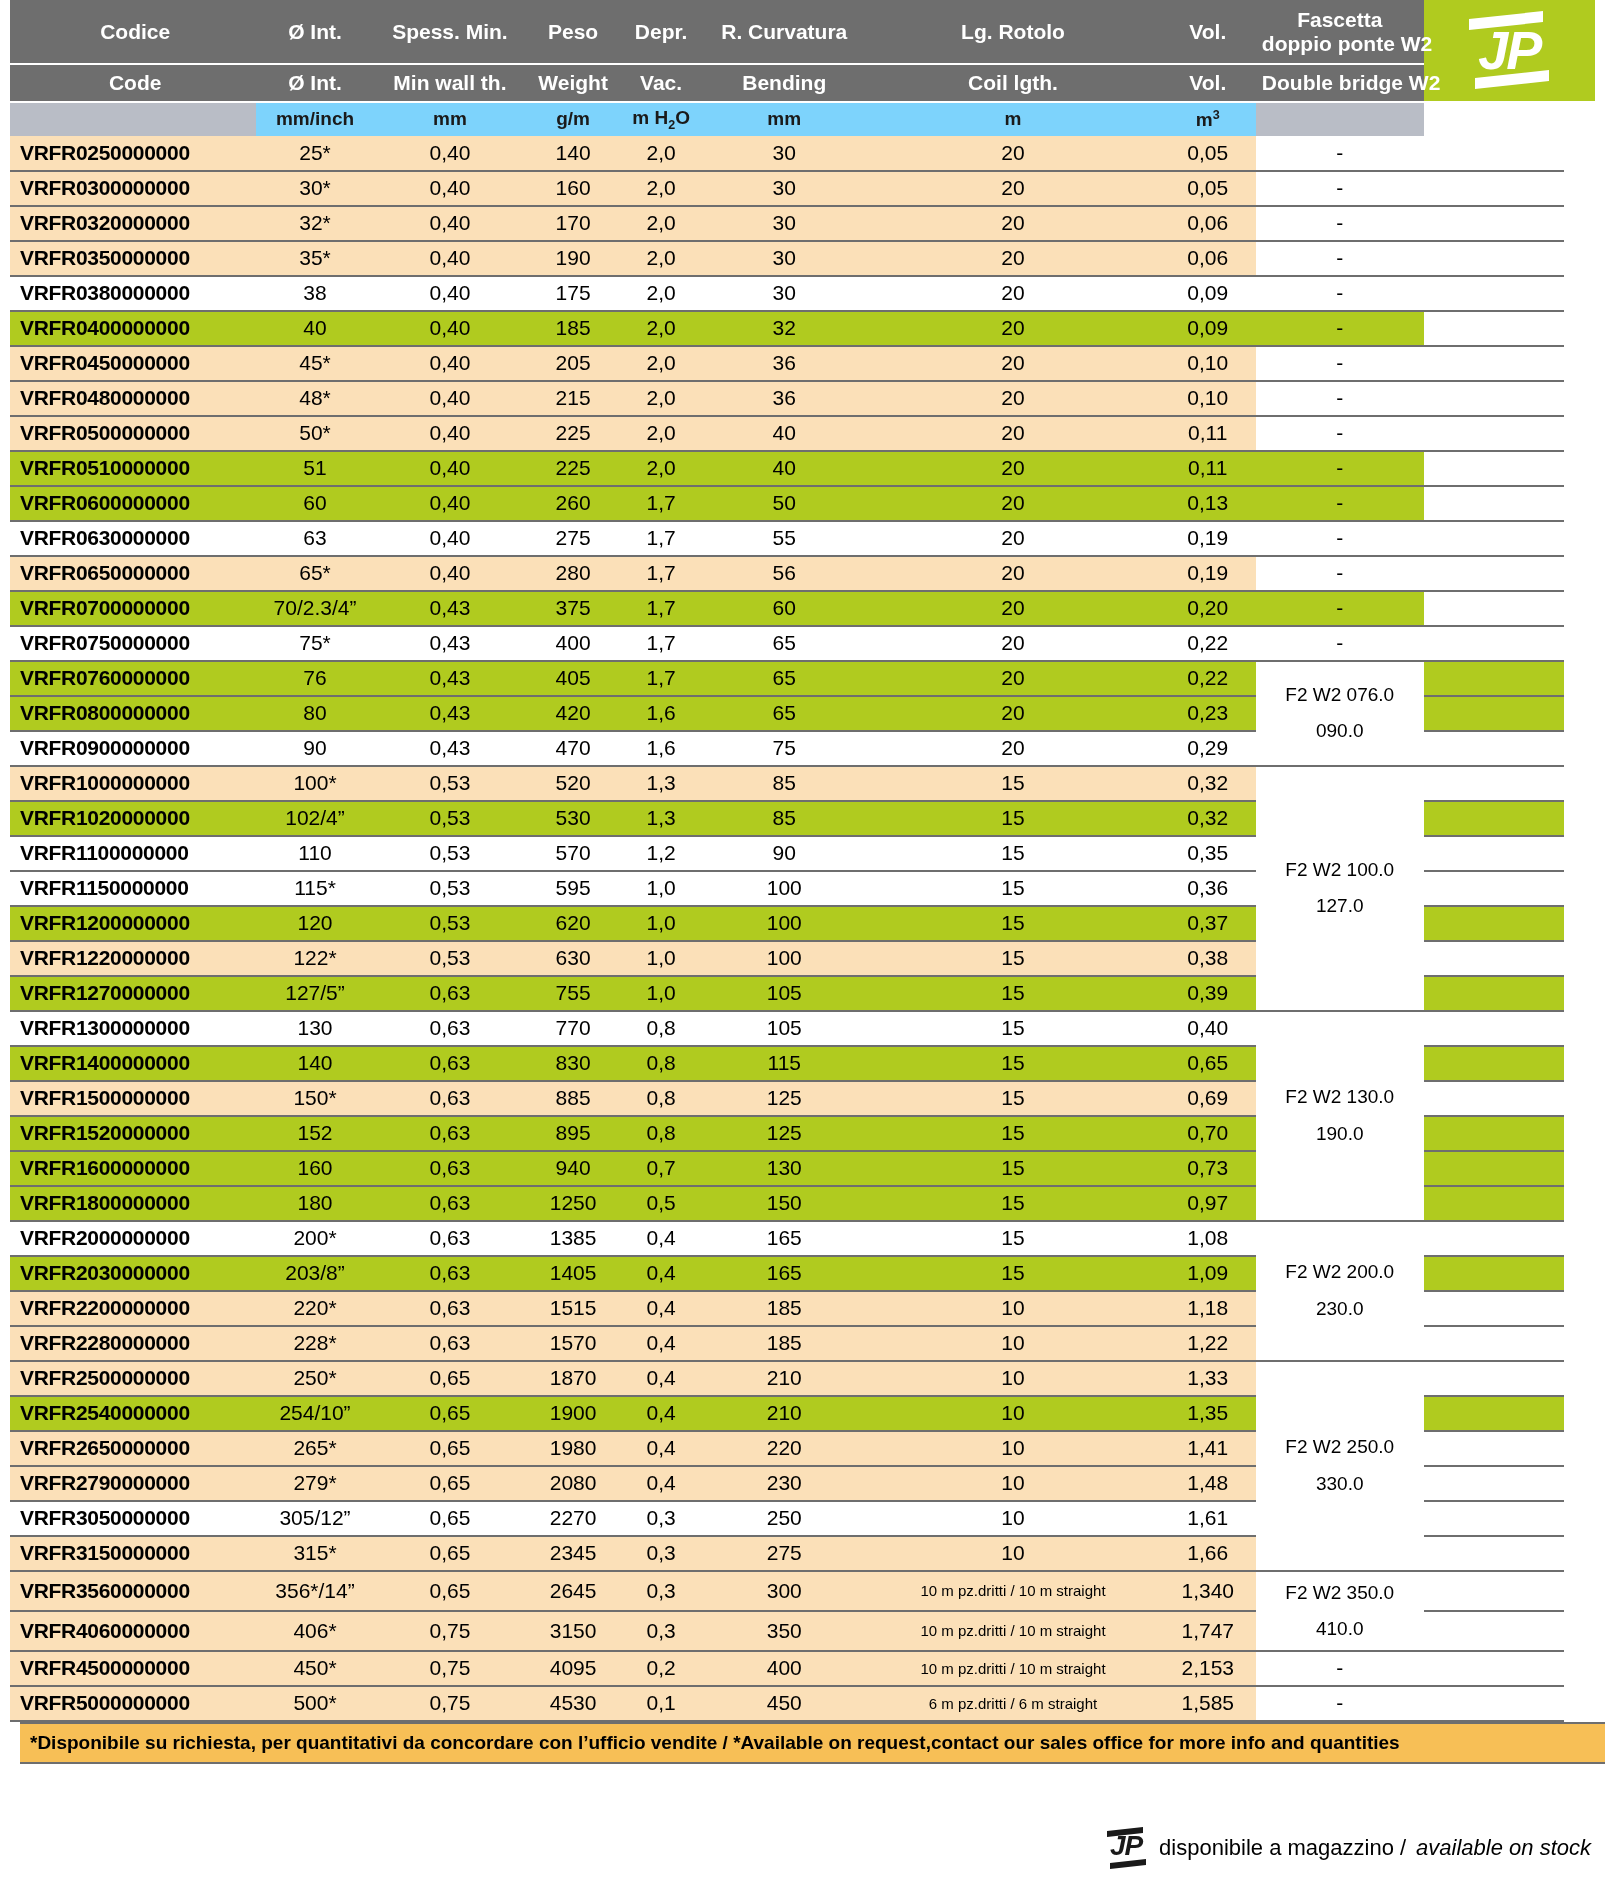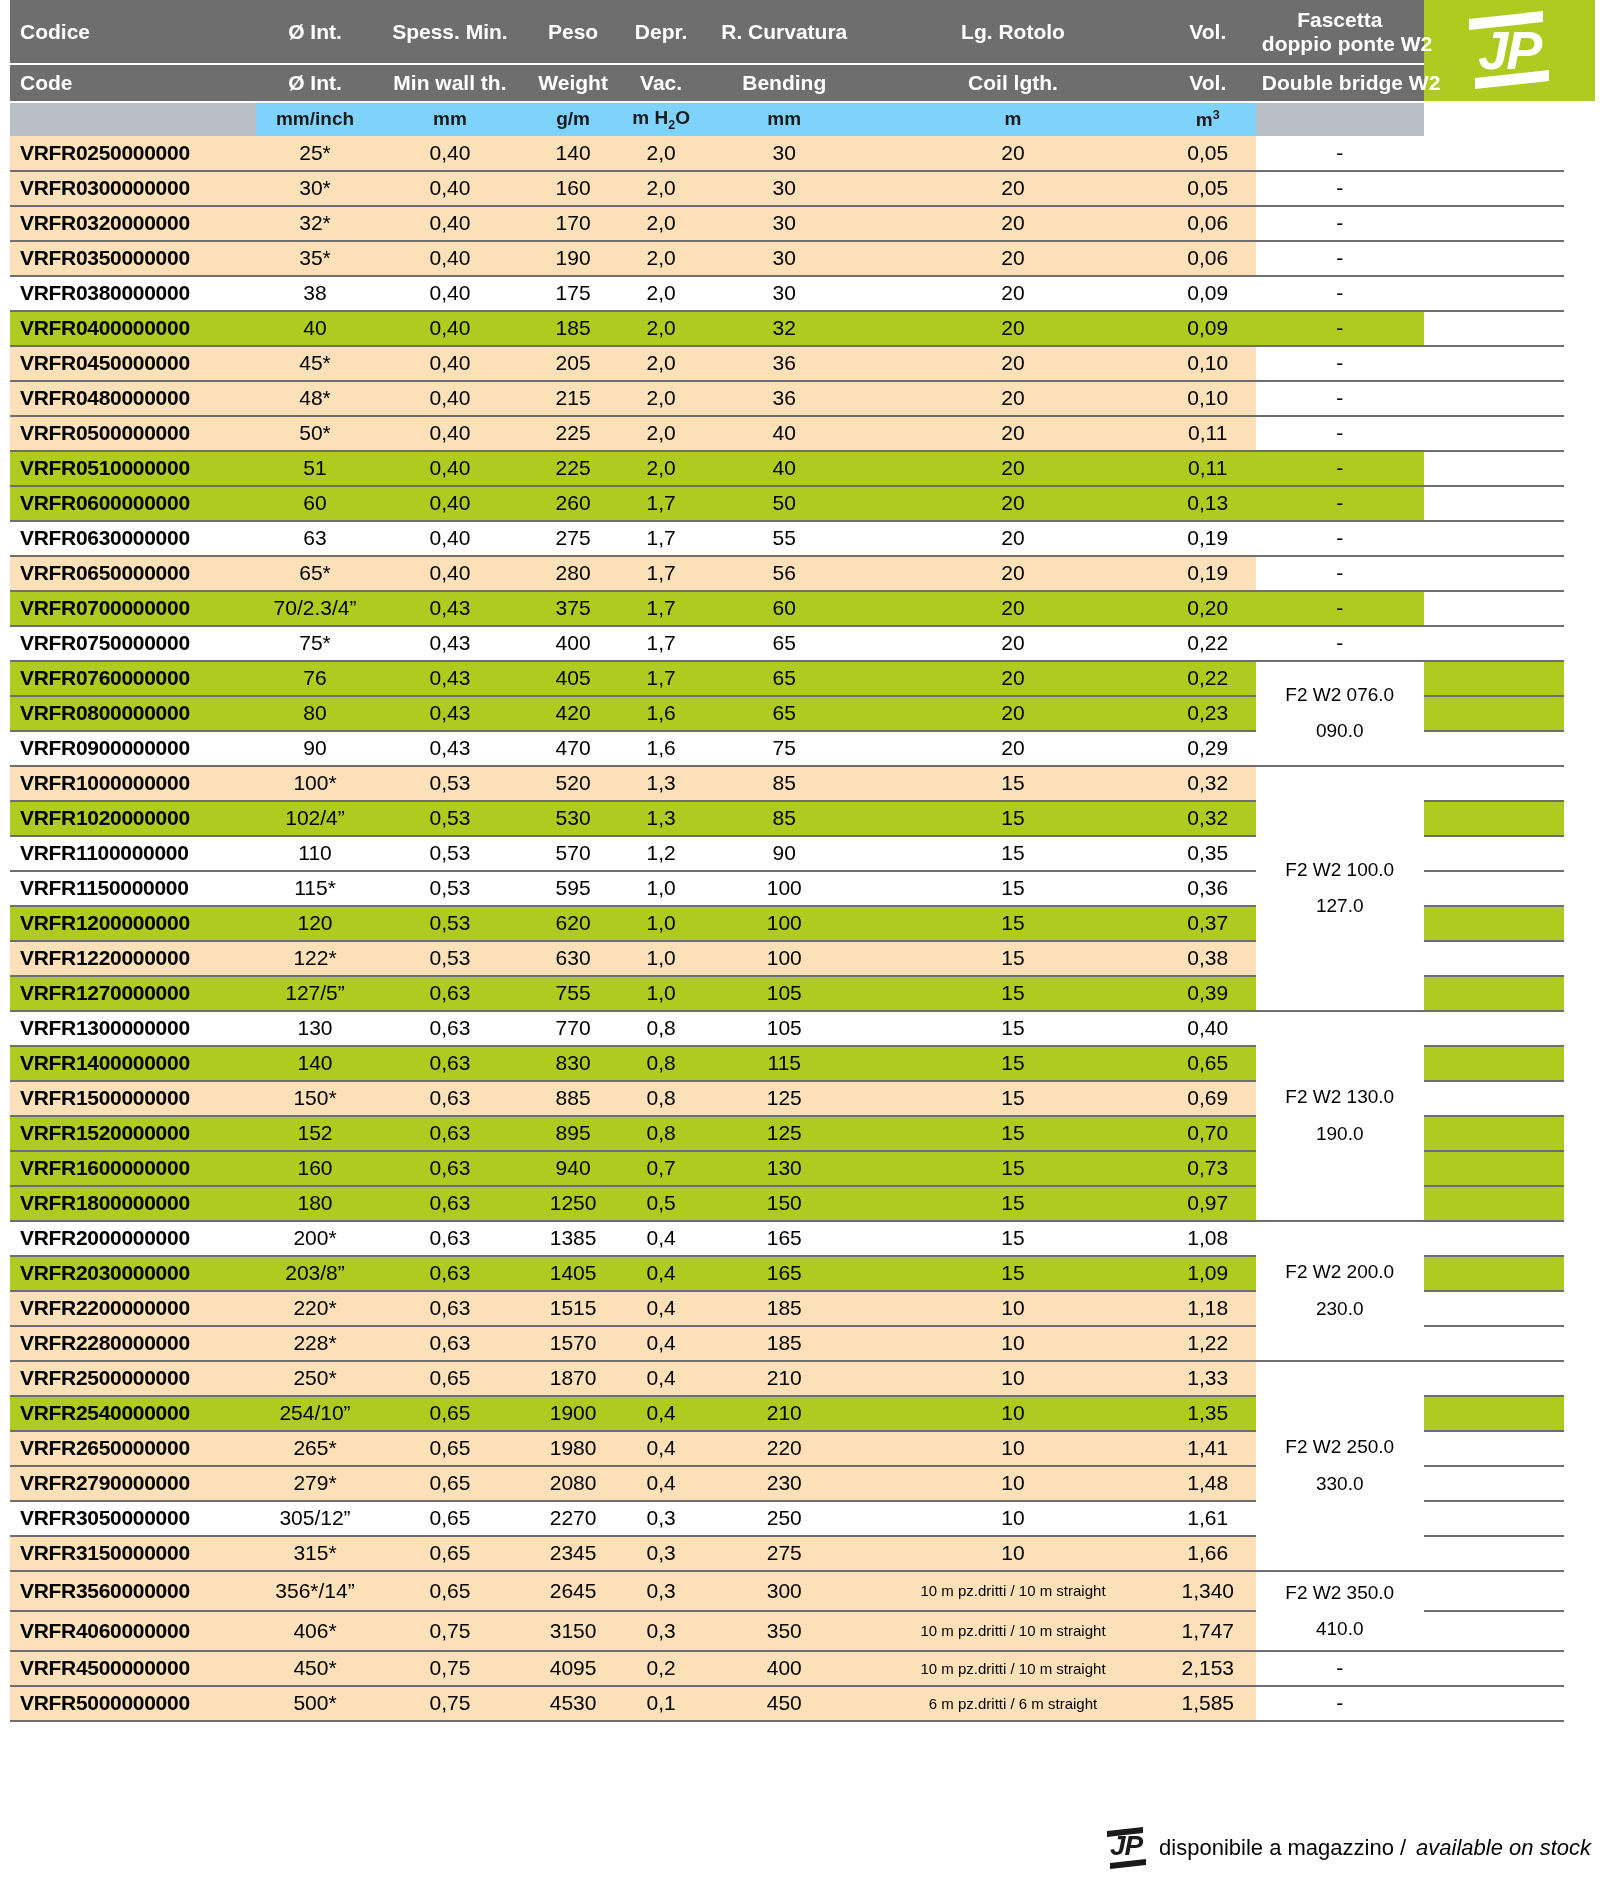--- a/index.html
+++ b/index.html
@@ -31,21 +31,21 @@
     color: #ffffff;
     font-weight: bold;
     font-size: 21px;
     padding: 6px 6px;
     text-align: center;
     white-space: nowrap;
     line-height: 1.12;
   }
   thead tr.hrow1 th { height: 64px; }
   thead tr.hrow2 th { height: 26px; border-top: 2px solid #ffffff; }
-  thead th.code-col { text-align: left; padding-left: 10px; }
+  thead th.code-col { text-align: center; padding-left: 10px; }
   thead th.logo-cell {
     background: #b0cb1f;
     border-top: none;
     padding: 0;
     vertical-align: middle;
   }
   .jp-logo-hdr {
     display: block; margin: 0 auto;
     width: 96px; height: 86px;
     position: relative;
@@ -773,20 +773,21 @@
           <td class="data">450</td>
           <td class="data coil small">6 m pz.dritti  / 6 m straight</td>
           <td class="data">1,585</td>
           <td class="dash-cell">-</td>
           <td class="stock"></td>
           <td class="padcell"></td>
         </tr>
       </tbody>
   </table>
 
+  <div class="note orange">*Disponibile su richiesta, per quantitativi da concordare con l’ufficio vendite / *Available on request,contact our sales office for more info and quantities</div>
 
   <div class="legend">
     <span class="jp-logo-sm">
       <span class="bar top"></span>
       <span class="letters">JP</span>
       <span class="bar bot"></span>
     </span>
     <span class="it">disponibile a magazzino /</span>
     <span class="en">available on stock</span>
   </div>

